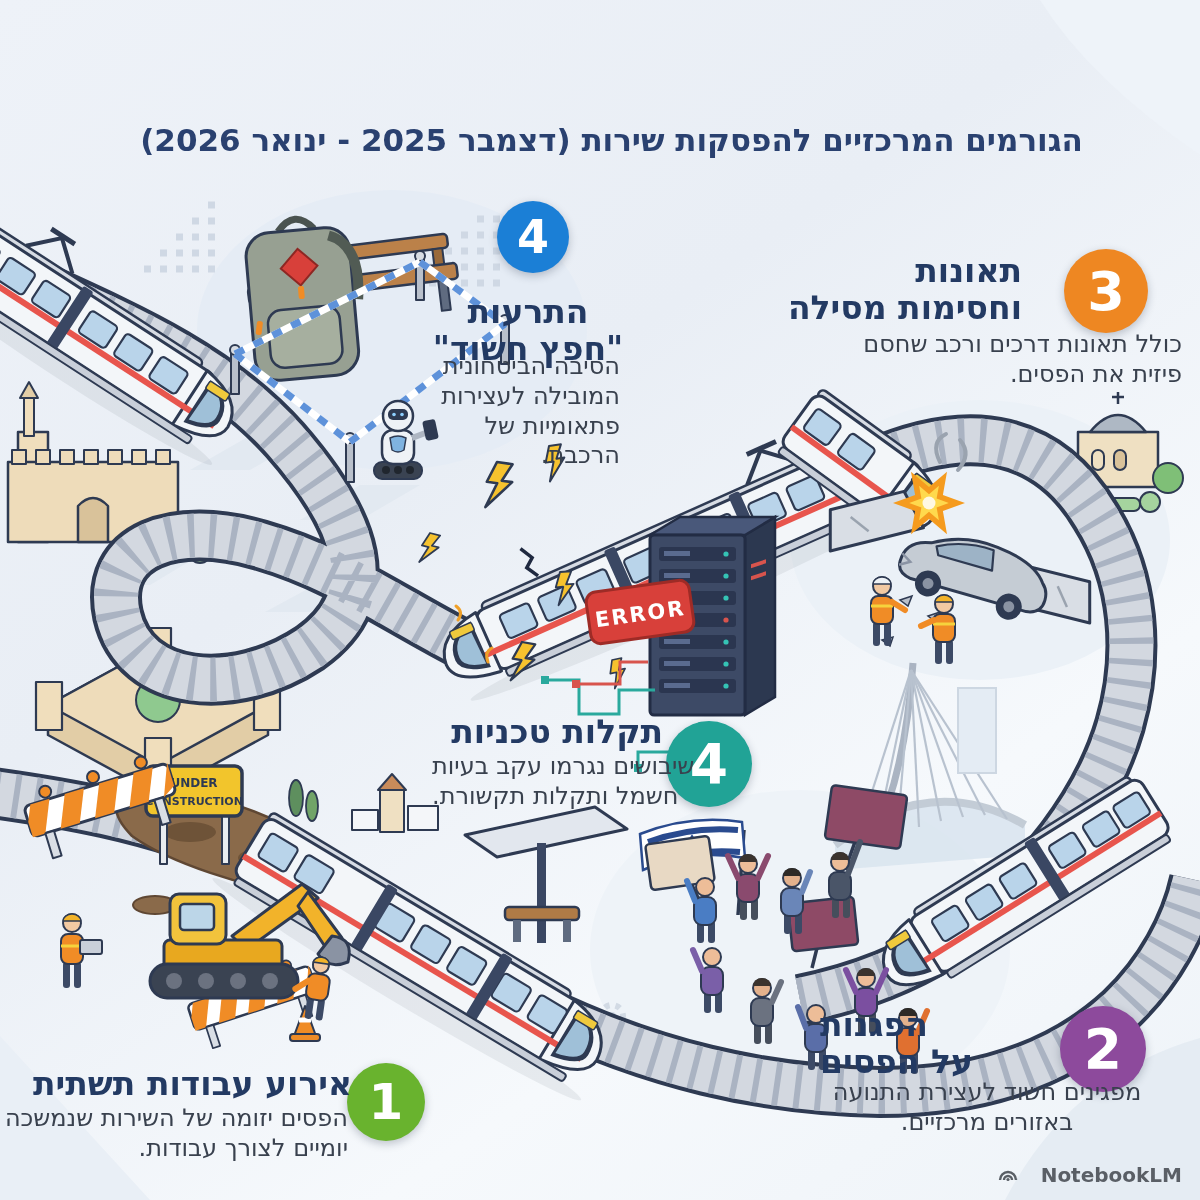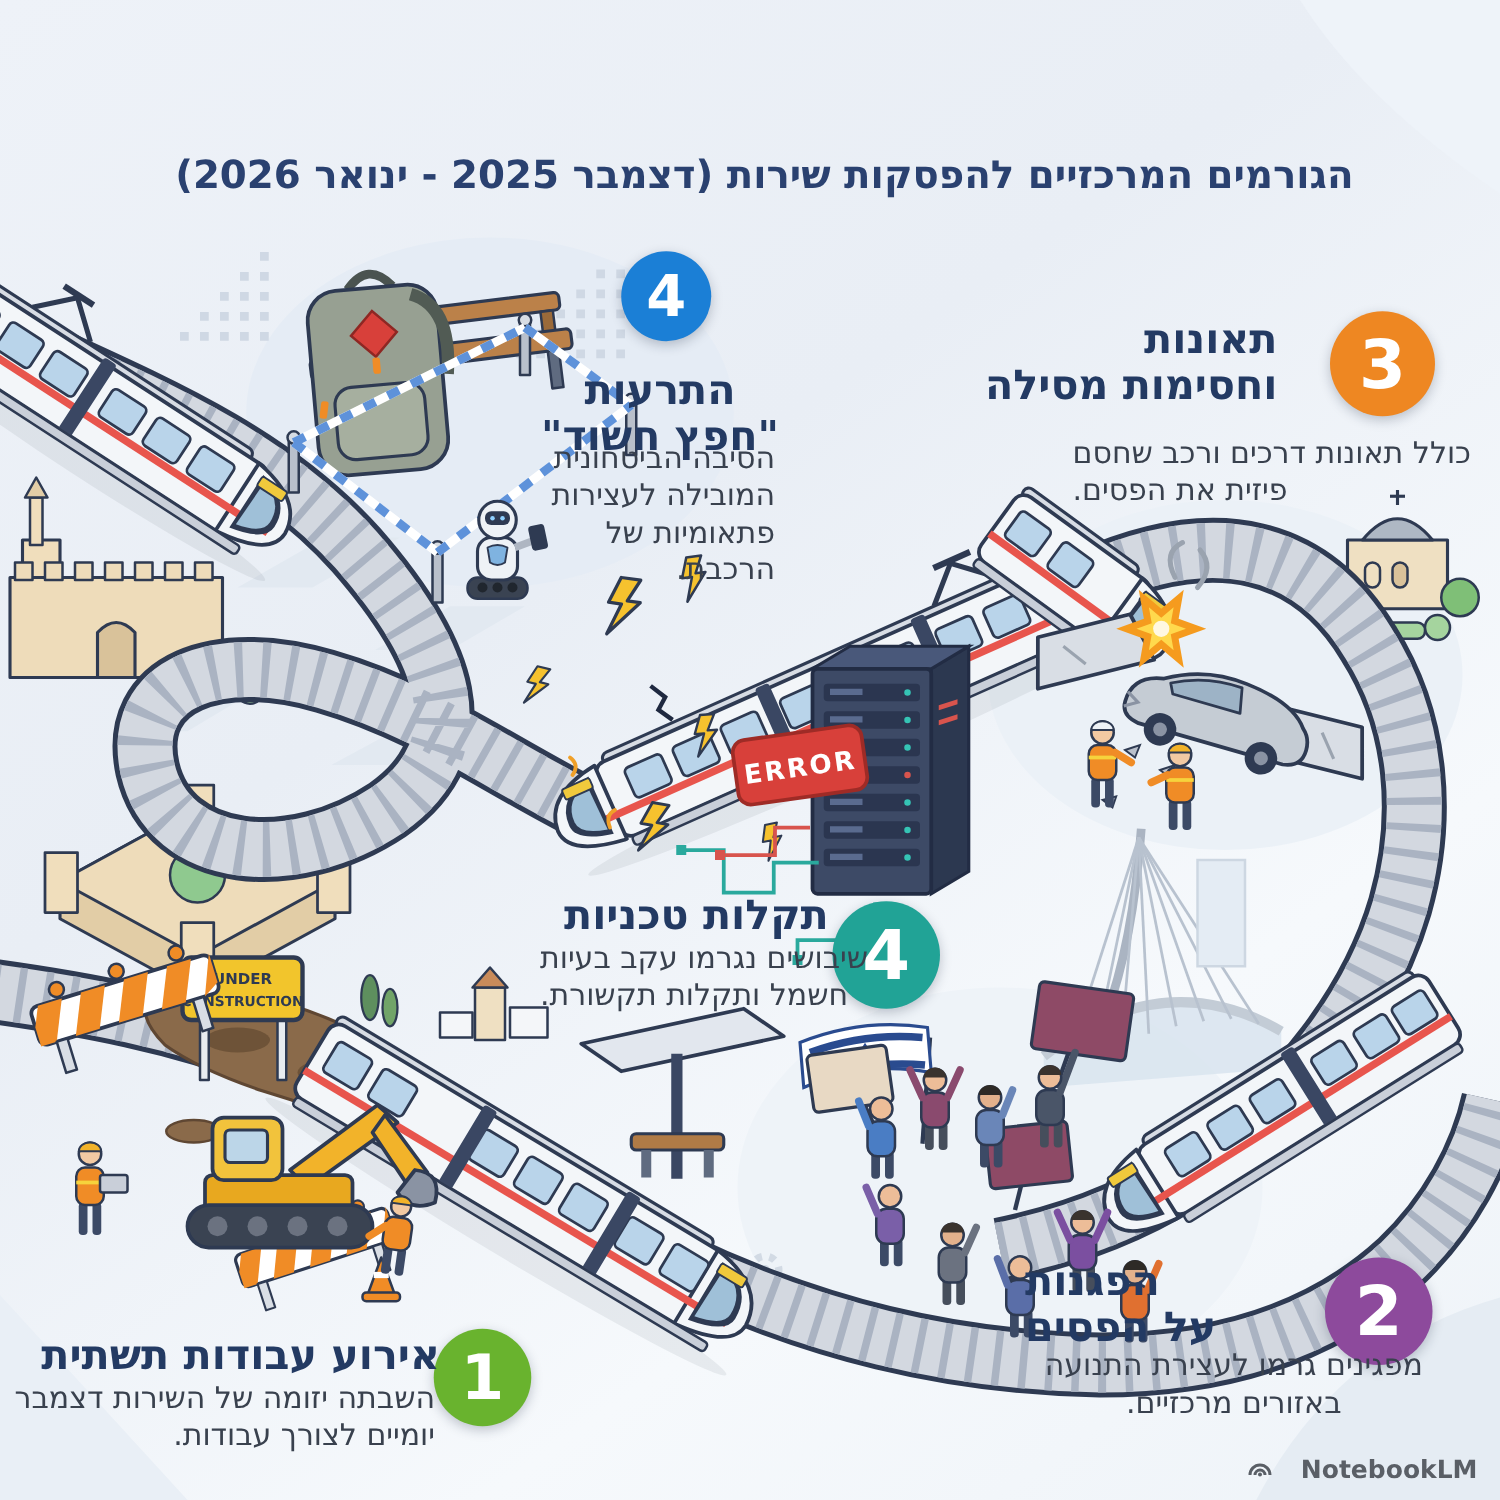--- a/index.html
+++ b/index.html
@@ -23,21 +23,21 @@
   .c4-num{left:347px;top:1063px;width:78px;height:78px;font-size:50px}
   .co-title{position:absolute;margin:0;font-weight:700;color:#233a63;font-size:33px;
     line-height:1.12;white-space:pre-line;}
   .c0-t{left:408px;top:294px;width:240px;text-align:center}
   .c1-t{right:178px;top:253px;width:260px;text-align:right}
   .c2-t{right:537px;top:714px;width:300px;text-align:right}
   .c3-t{right:160px;top:1007px;width:220px;text-align:left}
   .c4-t{right:848px;top:1066px;width:340px;text-align:right}
   .co-desc{position:absolute;margin:0;color:#39414e;font-size:24px;line-height:1.24;}
   .c0-d{right:580px;top:352px;width:215px;text-align:right}
-  .c1-d{left:858px;top:348px;width:324px;text-align:left}
+  .c1-d{left:858px;top:330px;width:324px;text-align:right}
   .c2-d{right:478px;top:752px;width:290px;text-align:left}
   .c3-d{left:822px;top:1078px;width:330px;text-align:center}
   .c4-d{right:852px;top:1104px;width:344px;text-align:right}
   .watermark{position:absolute;right:18px;bottom:13px;display:flex;align-items:center;
     gap:22px;color:#5a5f66;font-size:20px;font-weight:600;}
   .svgtext{font-family:"DejaVu Sans",sans-serif;}
 </style>
 </head>
 <body>
 
@@ -605,27 +605,27 @@
 <section>
   <div class="num c2-num" style="background-color: rgb(33, 163, 150);">4</div>
   <h2 class="co-title c2-t" dir="rtl">תקלות טכניות</h2>
   <p class="co-desc c2-d" dir="rtl">שיבושים נגרמו עקב בעיות חשמל ותקלות תקשורת.</p>
 </section>
 
 <section>
   <div class="num c3-num" style="background-color: rgb(141, 74, 156);">2</div>
   <h2 class="co-title c3-t" dir="rtl">הפגנות
 על הפסים</h2>
-  <p class="co-desc c3-d" dir="rtl">מפגינים גרמו לעצירת התנועה באזורים מרכזיים.</p>
+  <p class="co-desc c3-d" dir="rtl">מפגינים חשוד לעצירת התנועה באזורים מרכזיים.</p>
 </section>
 
 <section>
   <div class="num c4-num" style="background-color: rgb(105, 179, 46);">1</div>
   <h2 class="co-title c4-t" dir="rtl">אירוע עבודות תשתית</h2>
-  <p class="co-desc c4-d" dir="rtl">השבתה יזומה של השירות דצמבר יומיים לצורך עבודות.</p>
+  <p class="co-desc c4-d" dir="rtl">הפסים יזומה של השירות שנמשכה יומיים לצורך עבודות.</p>
 </section>
 
 <div class="watermark">
   <svg width="22" height="22" viewBox="0 0 22 22">
     <path d="M3 16 A8 8 0 0 1 19 16" fill="none" stroke="#5a5f66" stroke-width="2.4"></path>
     <path d="M7 16 A4 4 0 0 1 15 16" fill="none" stroke="#5a5f66" stroke-width="2.4"></path>
     <circle cx="11" cy="15.5" r="1.6" fill="#5a5f66"></circle>
   </svg>
   <span>NotebookLM</span>
 </div>

